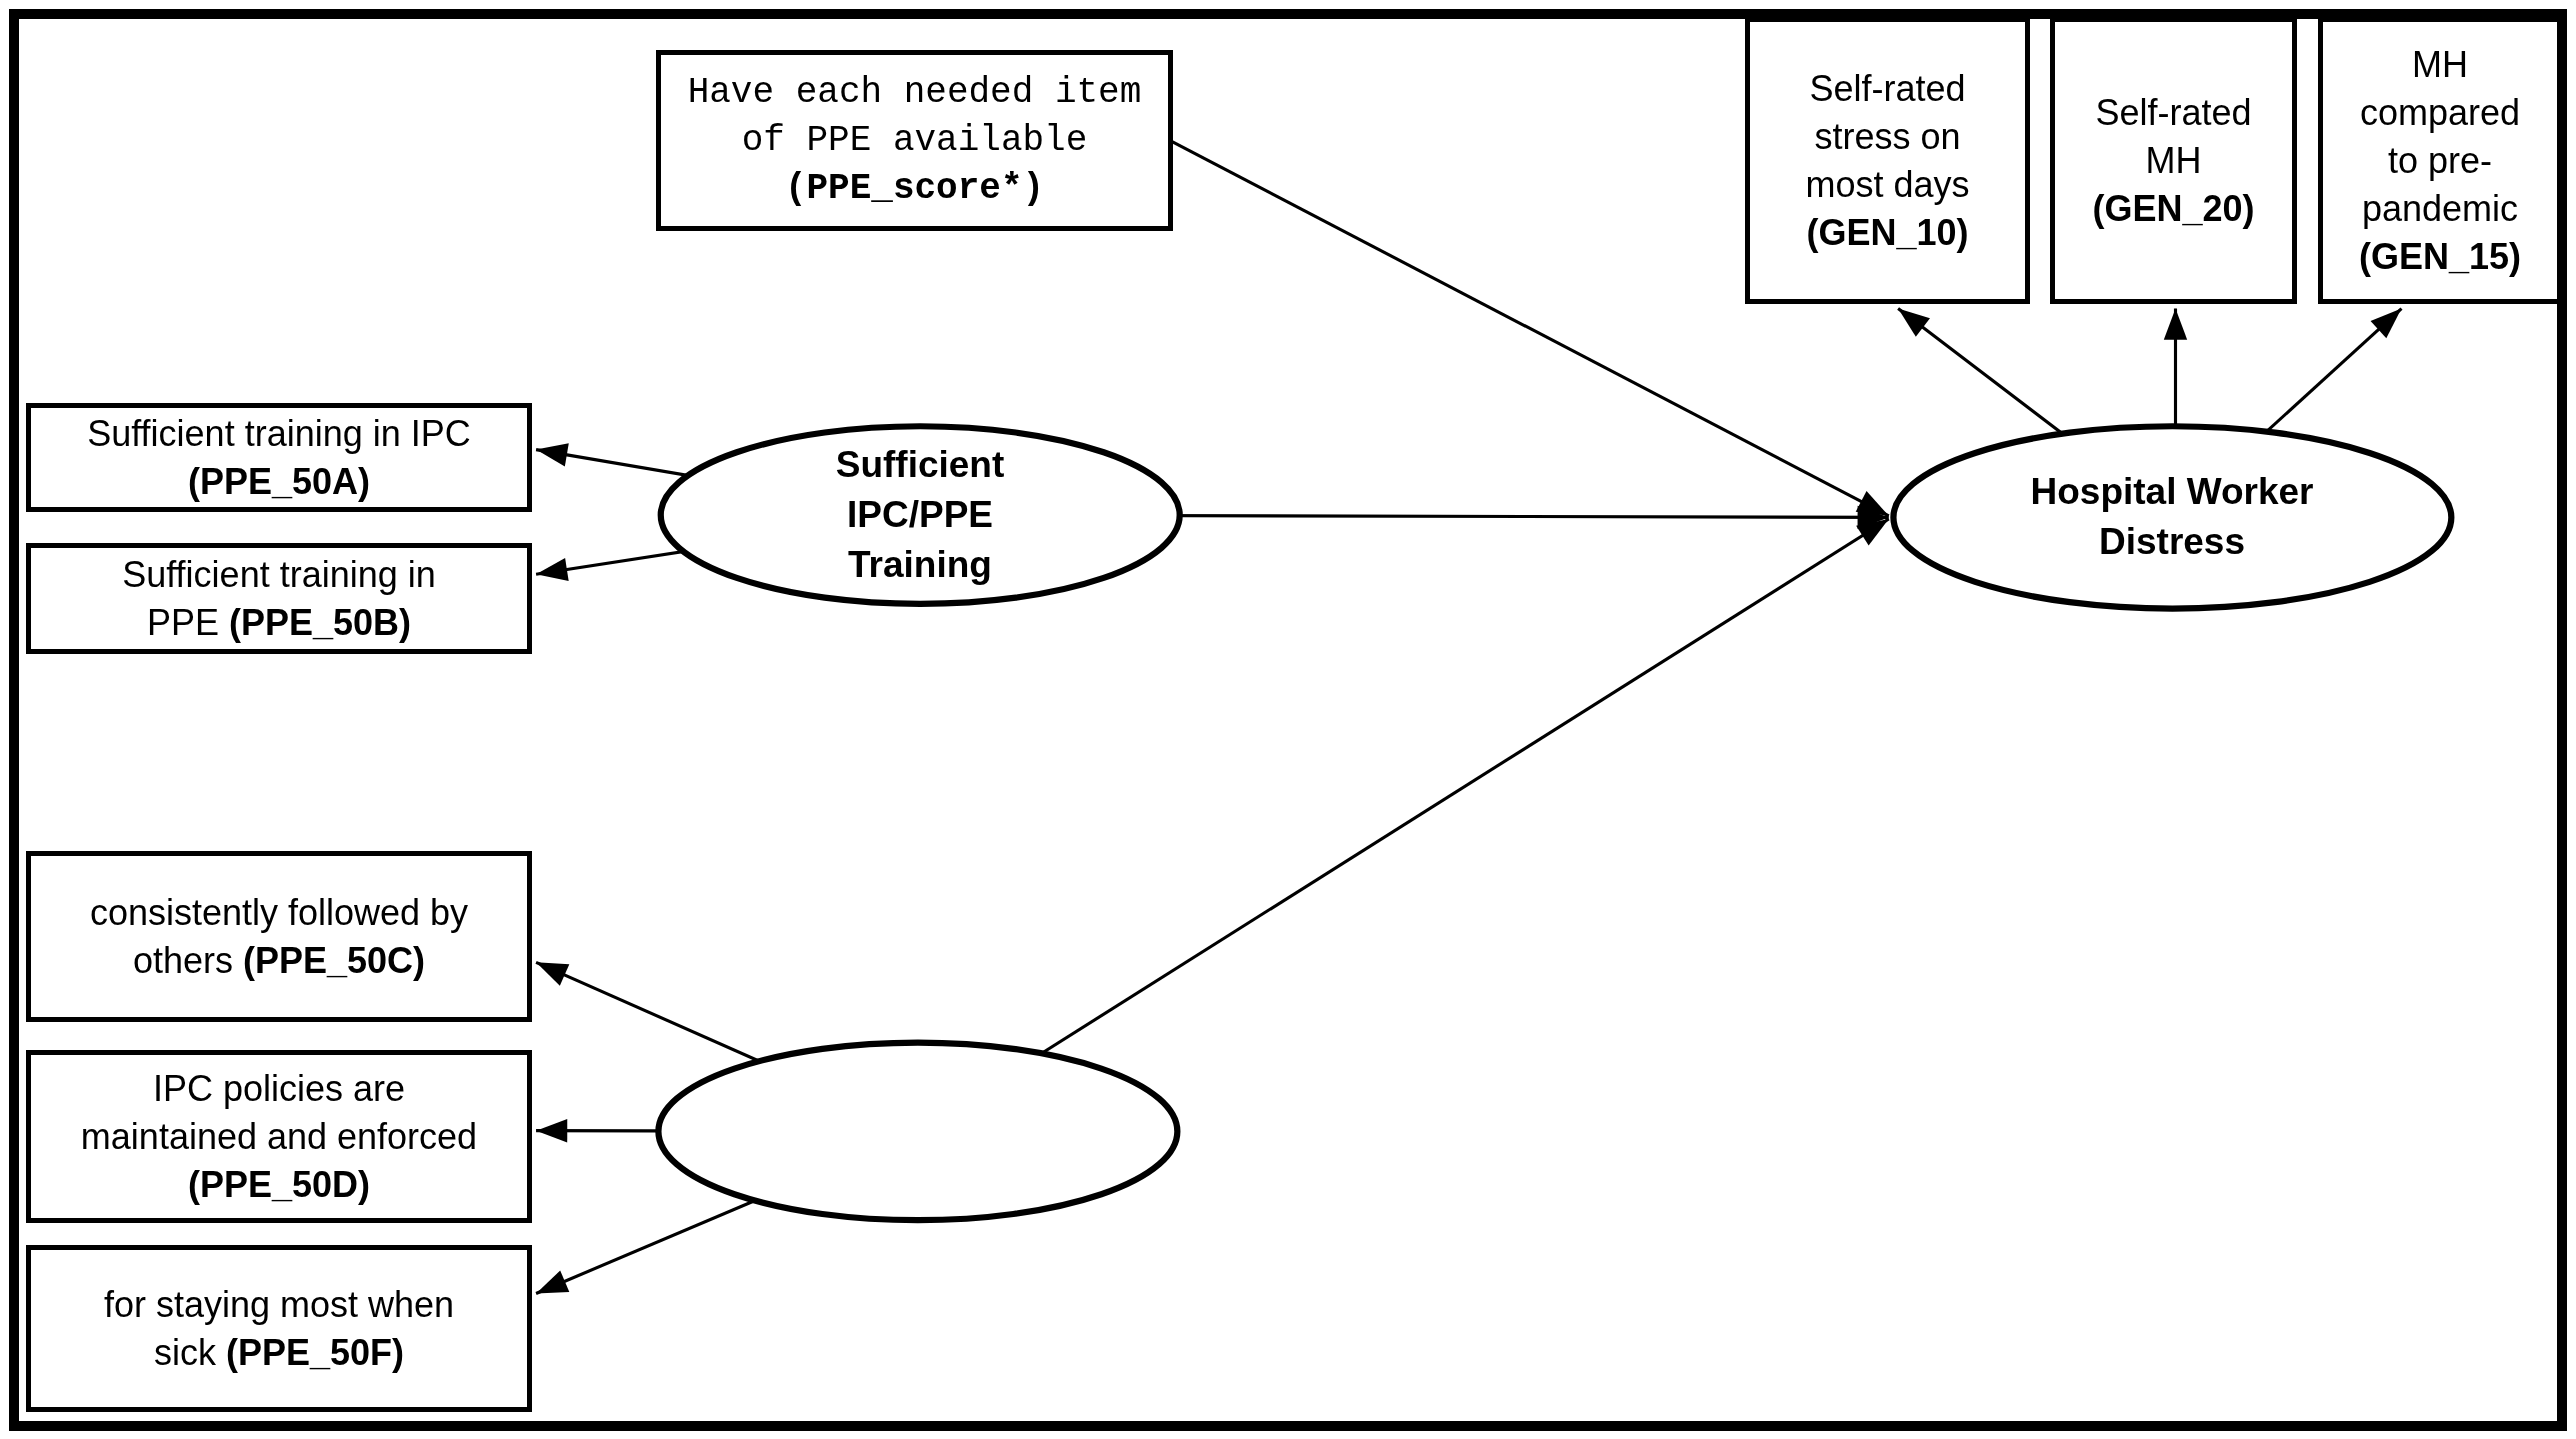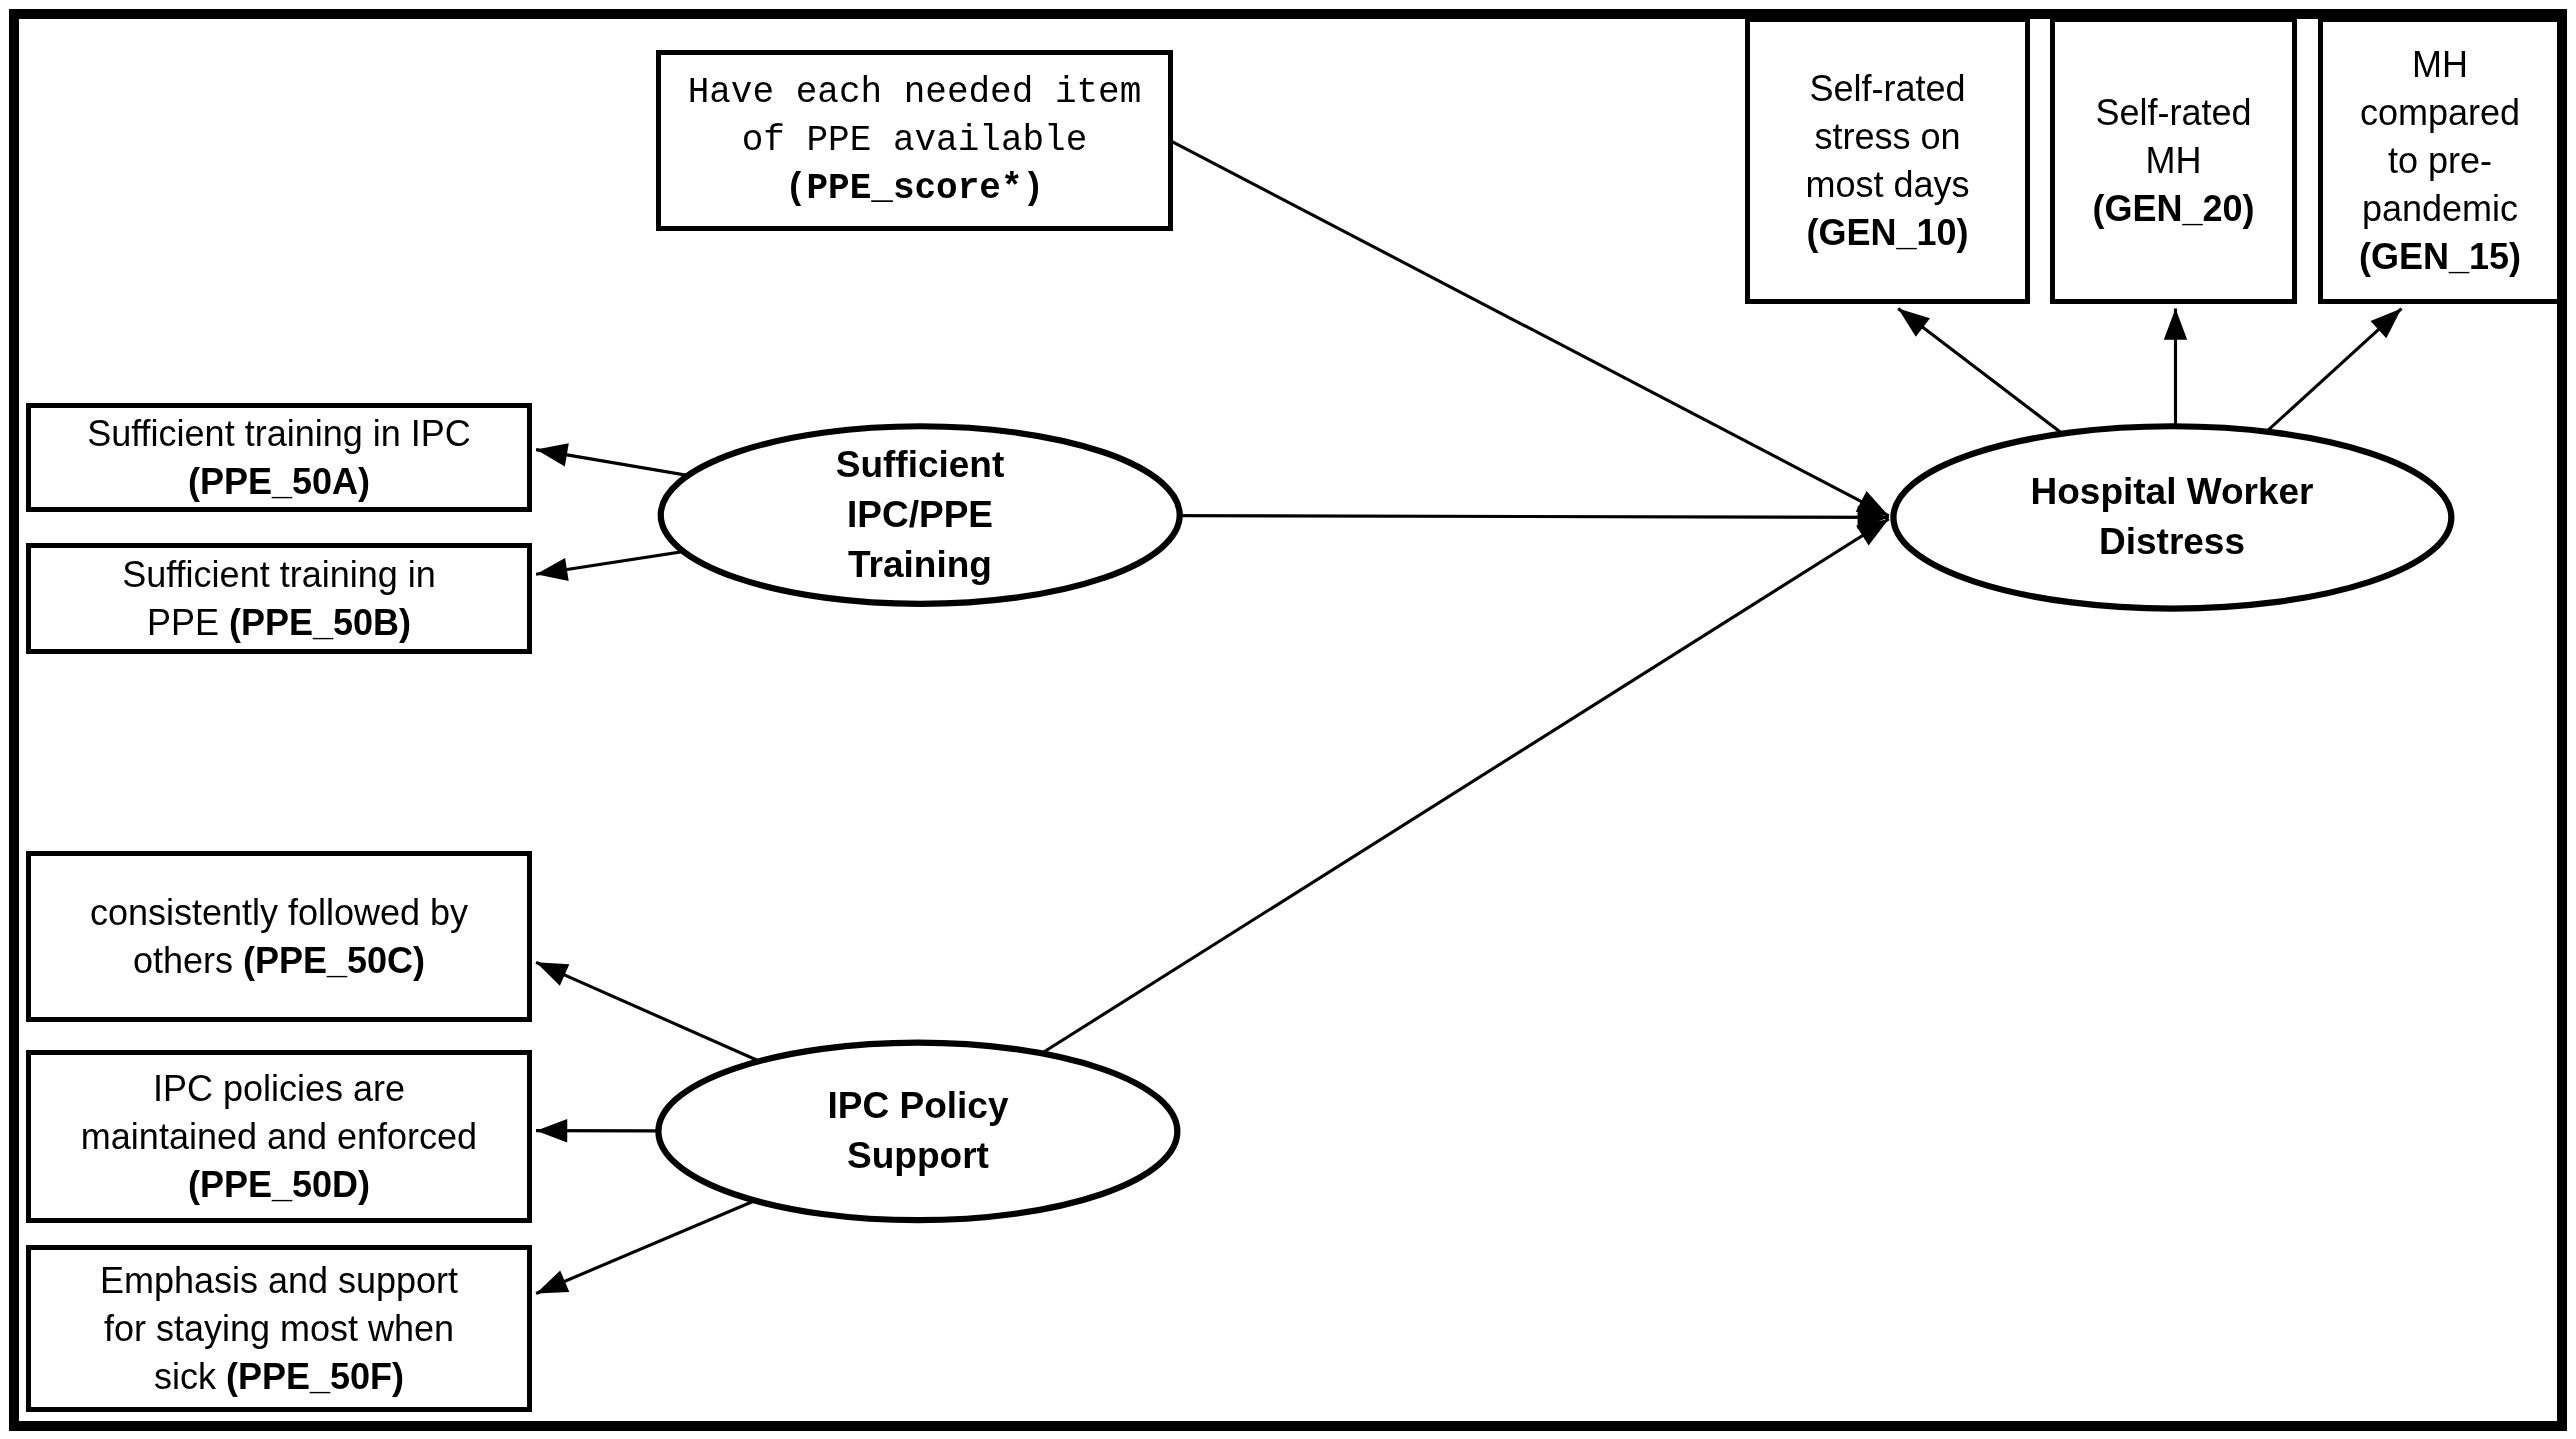--- a/index.html
+++ b/index.html
@@ -111,21 +111,20 @@
     <div class="ln"><span>others </span><span class="b">(PPE_50C)</span></div>
   </div>
 
   <div class="node ppe-50d">
     <div class="ln">IPC policies are</div>
     <div class="ln">maintained and enforced</div>
     <div class="ln b">(PPE_50D)</div>
   </div>
 
   <div class="node ppe-50f">
-    <div class="ln">Emphasis and support</div>
     <div class="ln">for staying most when</div>
     <div class="ln"><span>sick </span><span class="b">(PPE_50F)</span></div>
   </div>
 
   <div class="node gen-10">
     <div class="ln">Self-rated</div>
     <div class="ln">stress on</div>
     <div class="ln">most days</div>
     <div class="ln b">(GEN_10)</div>
   </div>
@@ -143,24 +142,20 @@
     <div class="ln">pandemic</div>
     <div class="ln b">(GEN_15)</div>
   </div>
 
   <div class="latent-label lab-training">
     <div>Sufficient</div>
     <div>IPC/PPE</div>
     <div>Training</div>
   </div>
 
-  <div class="latent-label lab-policy">
-    <div>IPC Policy</div>
-    <div>Support</div>
-  </div>
 
   <div class="latent-label lab-distress">
     <div>Hospital Worker</div>
     <div>Distress</div>
   </div>
 
   <div class="frame"></div>
 </div>
 
 

